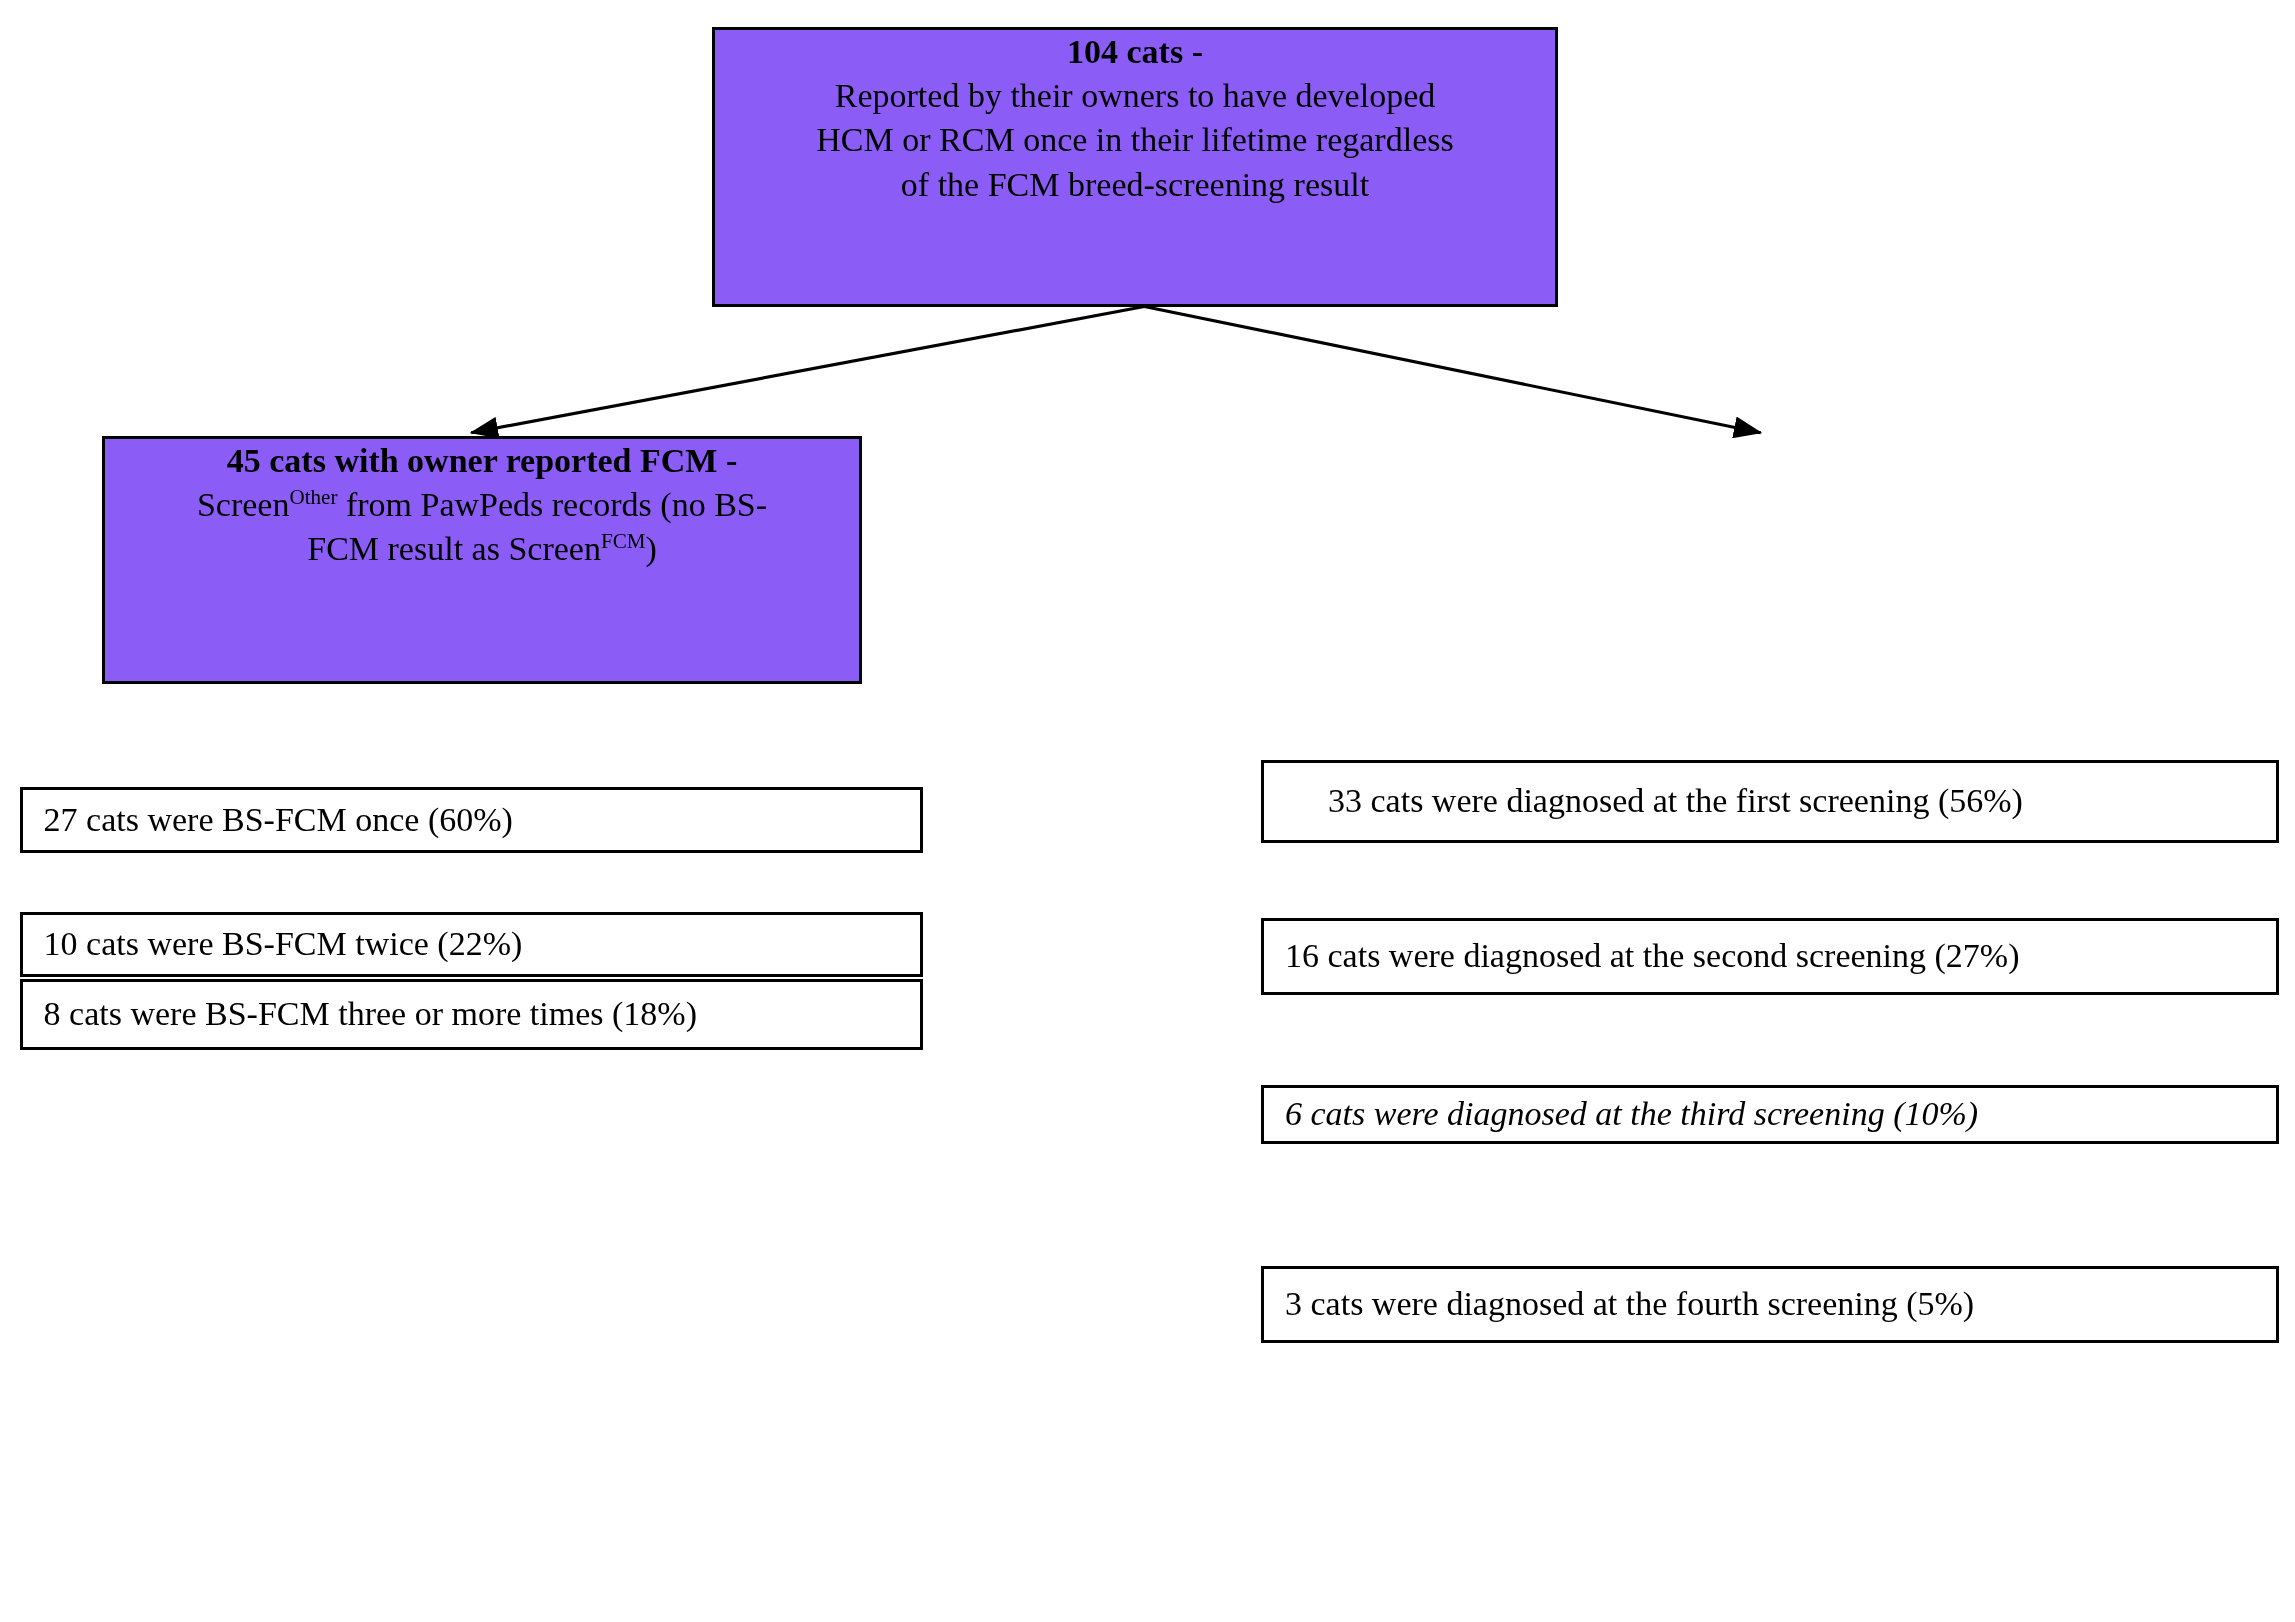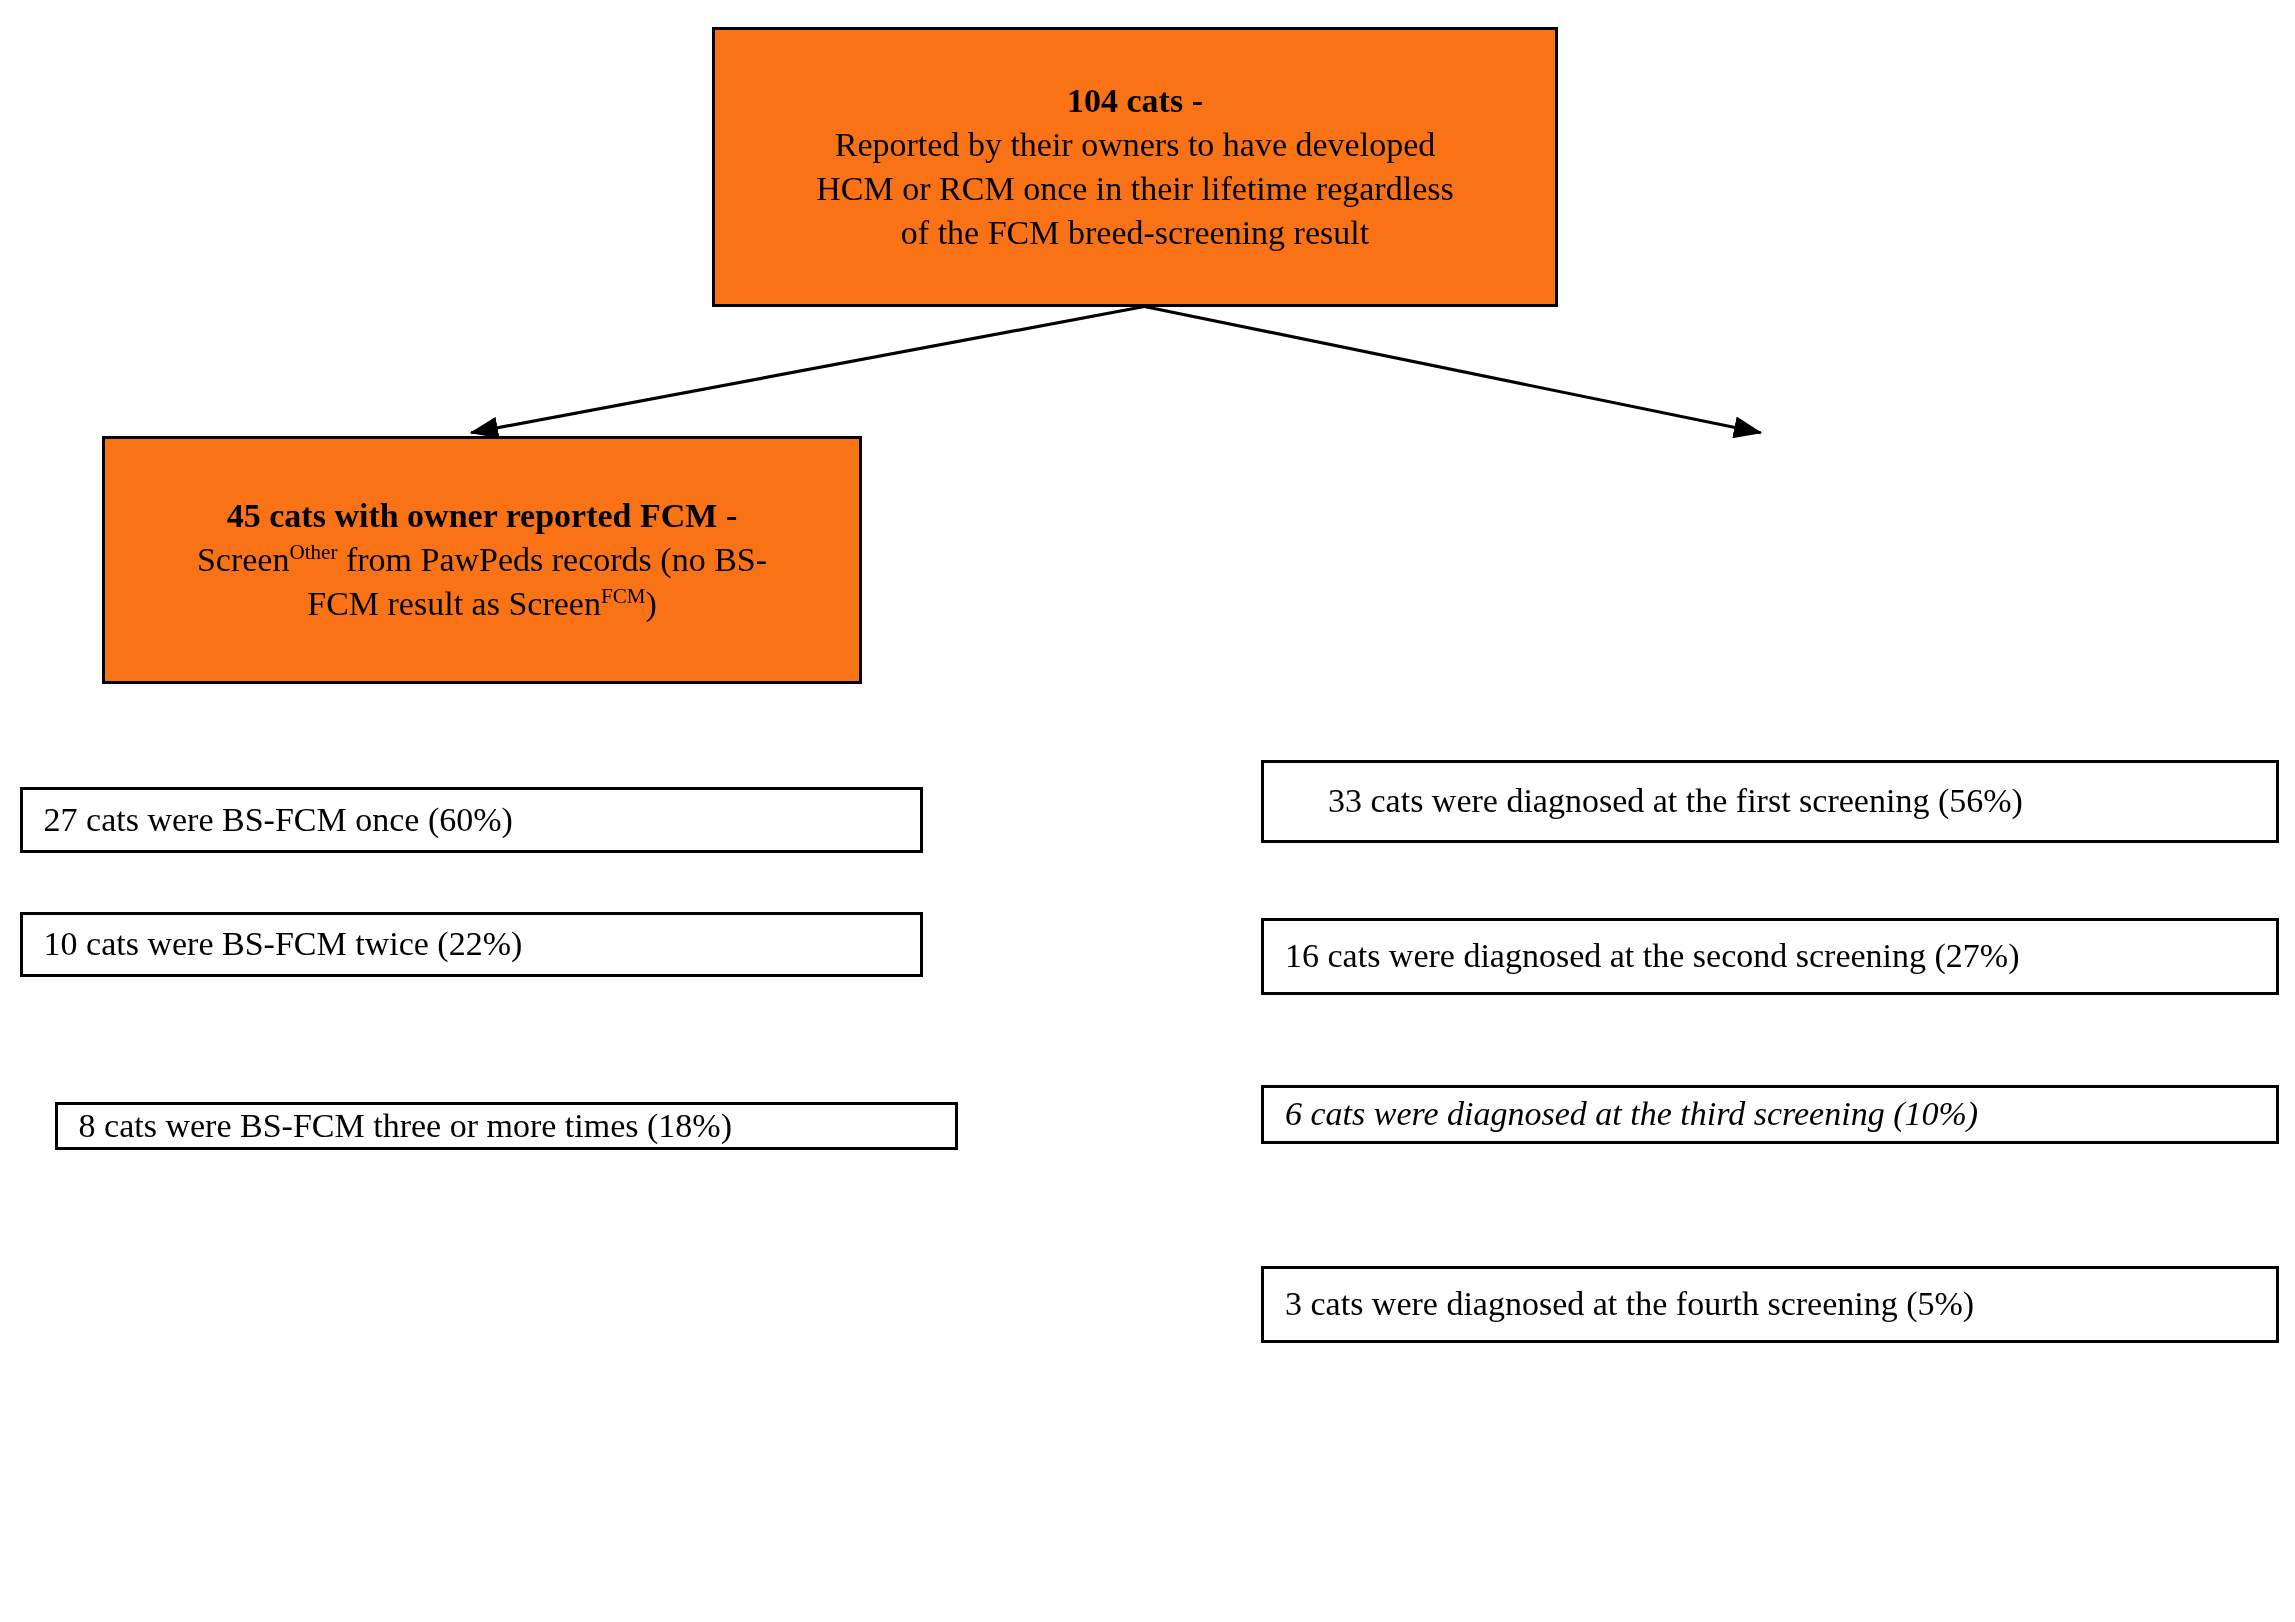--- a/index.html
+++ b/index.html
@@ -13,23 +13,22 @@
     height: 1622px;
     background: #ffffff;
     font-family: "Liberation Serif", "DejaVu Serif", serif;
     color: #000000;
     overflow: hidden;
   }
   .node {
     position: absolute;
     box-sizing: border-box;
     border: 3.5px solid #000000;
-    background: #f97316;
+    background: #8b5cf6;
     display: flex;
-    align-items: center;
     justify-content: center;
     text-align: center;
     line-height: 1.30;
   }
   .node .txt {
     display: block;
     width: 100%;
     padding: 0 9.8px;
   }
   
@@ -65,21 +64,21 @@
     line-height: 1.2;
   }
   .leaf .txt {
     padding-left: 21px;
     white-space: nowrap;
   }
   
   .leaf-left  { left: 19.6px;   width: 903px; }
   #leaf-l-0 { top: 787px; height: 66px; }
   #leaf-l-1 { top: 912px; height: 65px; }
-  #leaf-l-2 { top: 1102px; height: 48px; margin-left: 35px; }
+  #leaf-l-2 { top: 979px; height: 71px; }
   
   .leaf-right { left: 1261px; width: 1018px; }
   #leaf-r-0 { top: 760px; height: 83px; padding-left: 43px; }
   #leaf-r-1 { top: 903px; height: 77px; margin-top: 15px; }
   #leaf-r-2 { top: 1085px; height: 59px; font-style: italic; }
   #leaf-r-3 { top: 1266px; height: 77px; }
   #leaf-r-4 { top: 1448px; height: 77px; }
   
   #connectors {
     position: absolute;

